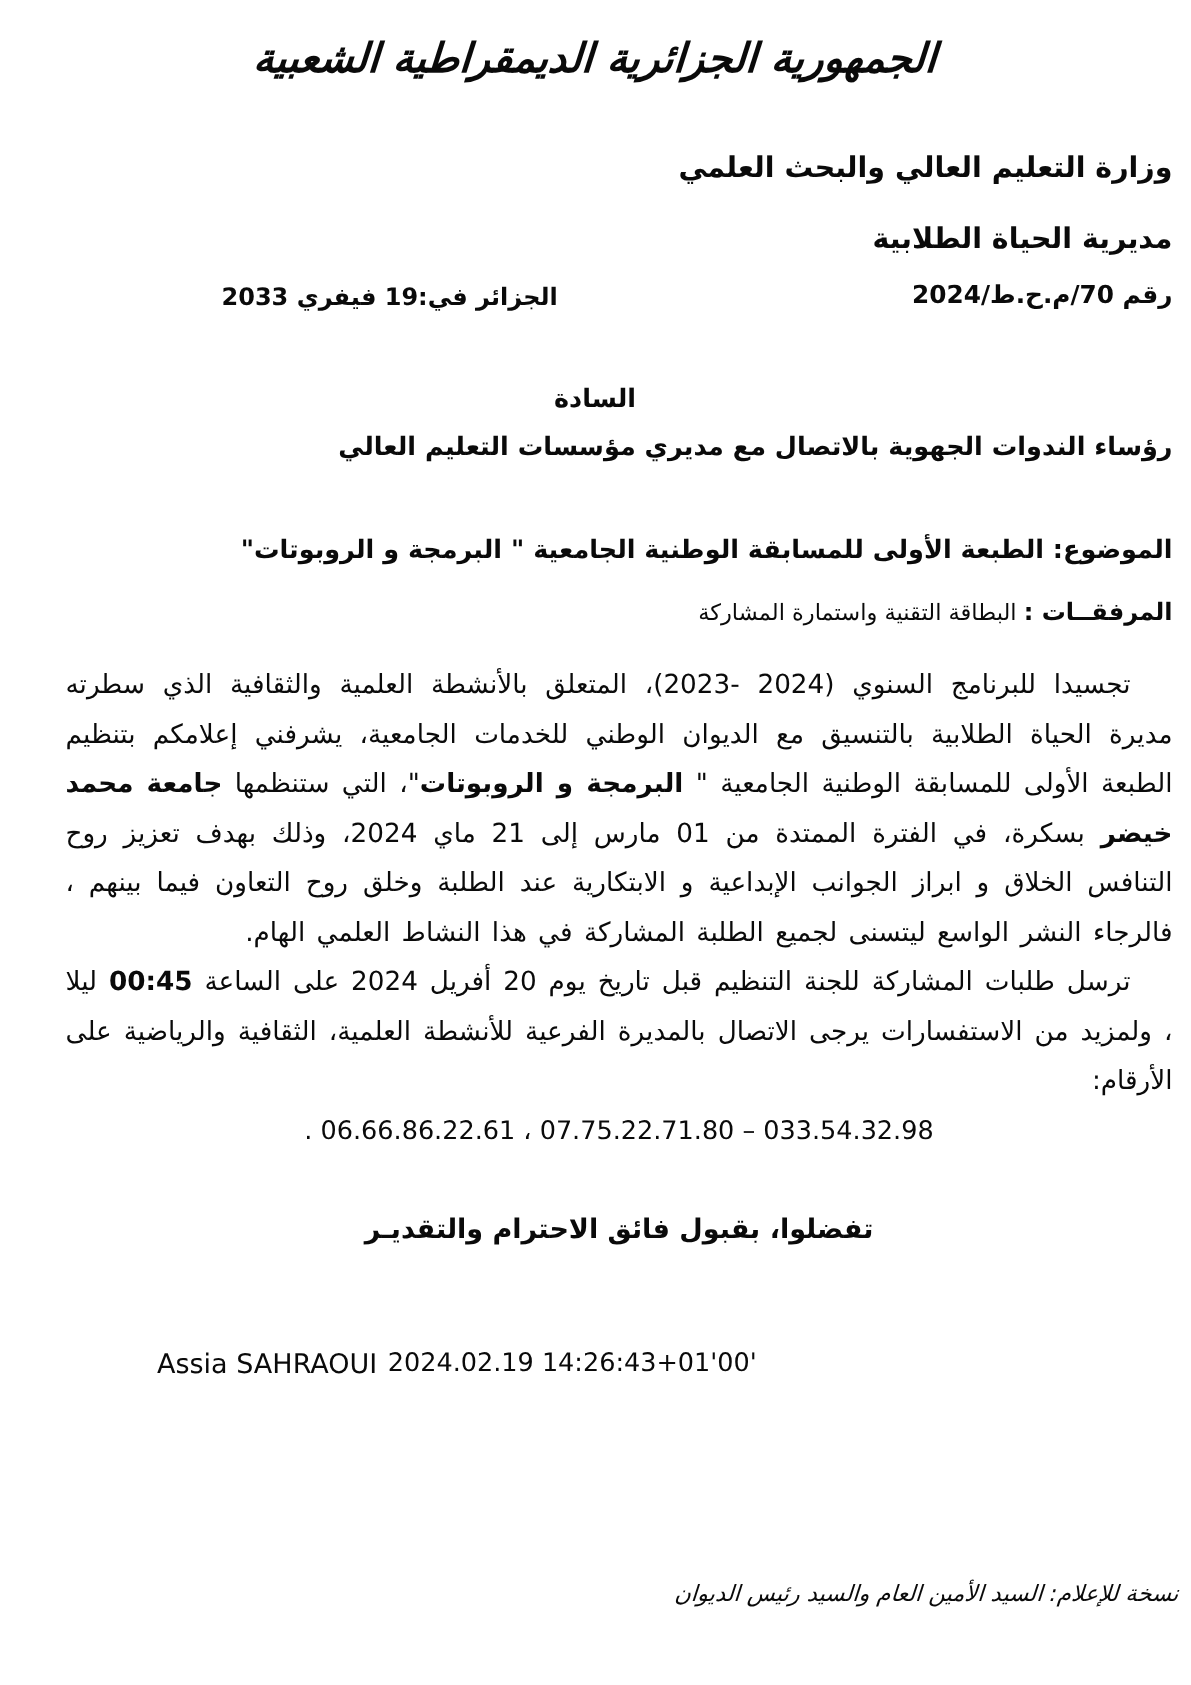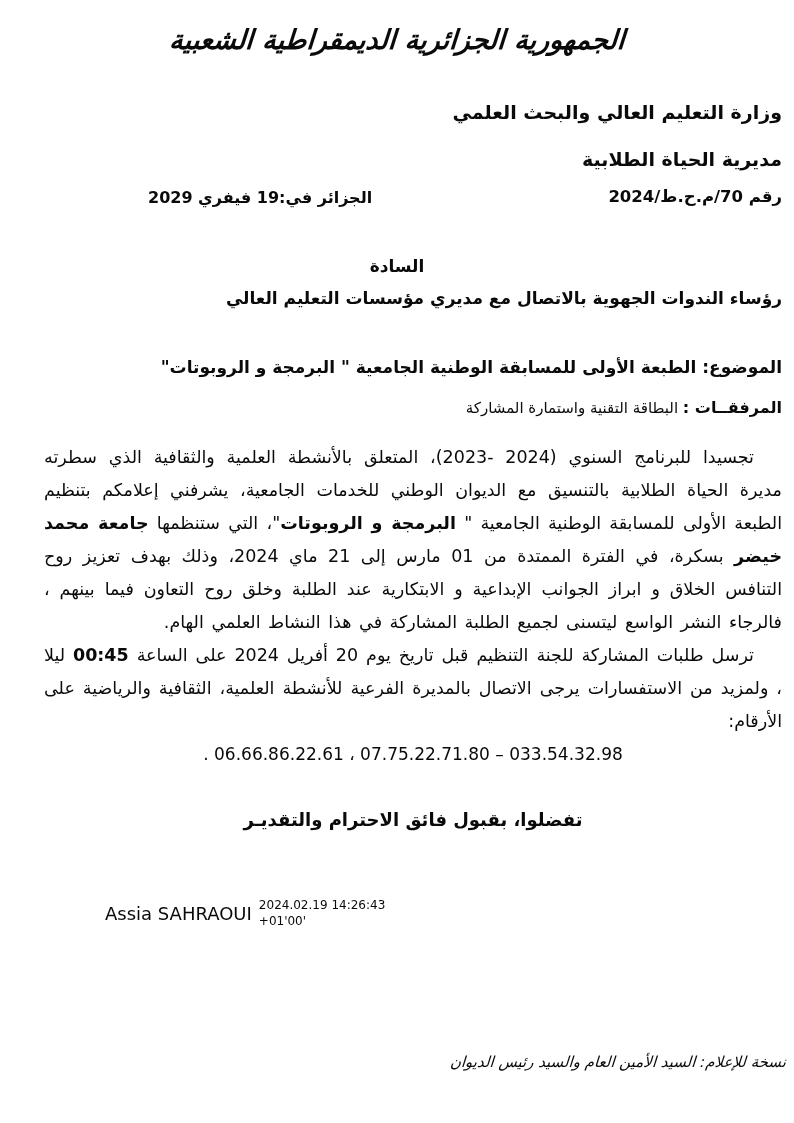--- a/index.html
+++ b/index.html
@@ -119,22 +119,22 @@
     display: flex;
     align-items: center;
     gap: 7px;
   }
   .sig-name {
     font-size: 18px;
     white-space: nowrap;
   }
   .sig-ts {
     display: flex;
-    flex-direction: column;
-    font-size: 12px;
+    flex-direction: row;
+    font-size: 17px;
     line-height: 1.3;
     white-space: nowrap;
   }
 
   .footer {
     position: absolute;
     top: 1053px; right: 8px;
     font-size: 15px;
     font-style: italic;
     transform: skewX(-4deg);
@@ -148,21 +148,21 @@
 <div class="page">
 
   <div class="republic">الجمهورية الجزائرية الديمقراطية الشعبية</div>
 
   <div class="ministry">وزارة التعليم العالي والبحث العلمي</div>
 
   <div class="directorate">مديرية الحياة الطلابية</div>
 
   <div class="refnum">رقم 70/م.ح.ط/2024</div>
 
-  <div class="place-date">الجزائر في:19 فيفري 2029</div>
+  <div class="place-date">الجزائر في:19 فيفري 2033</div>
 
   <div class="salutation">السادة</div>
 
   <div class="recipients">رؤساء الندوات الجهوية بالاتصال مع مديري مؤسسات التعليم العالي</div>
 
   <div class="subject">
     <span class="lbl">الموضوع:</span>
     <span>الطبعة الأولى للمسابقة الوطنية الجامعية " البرمجة و الروبوتات"</span>
   </div>
 

